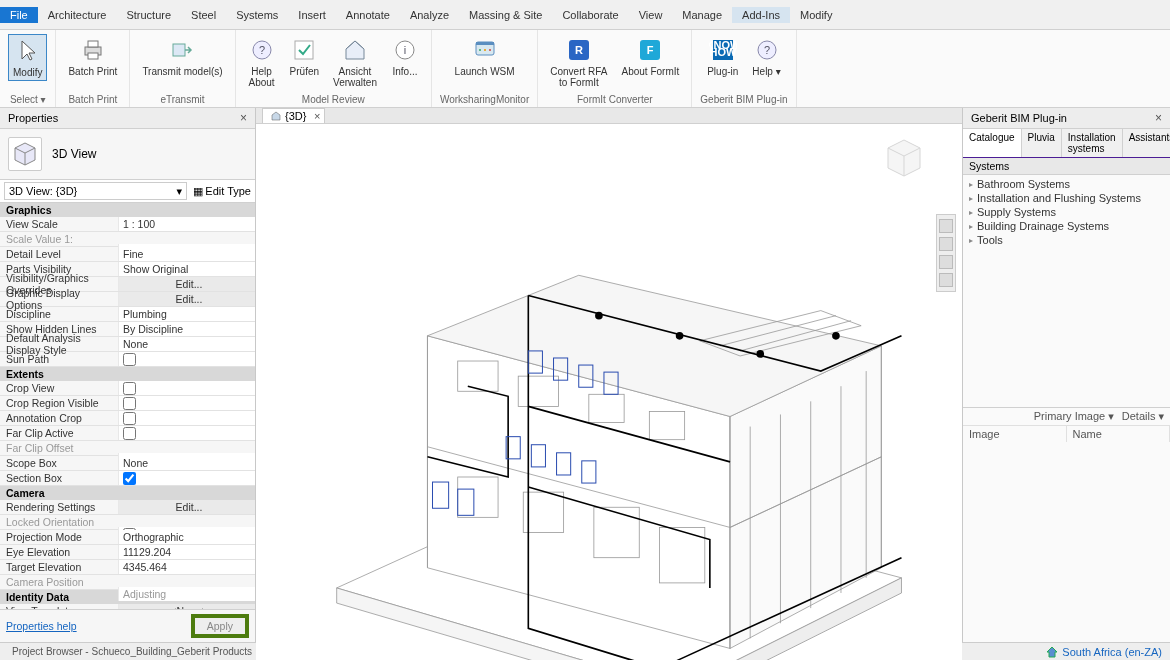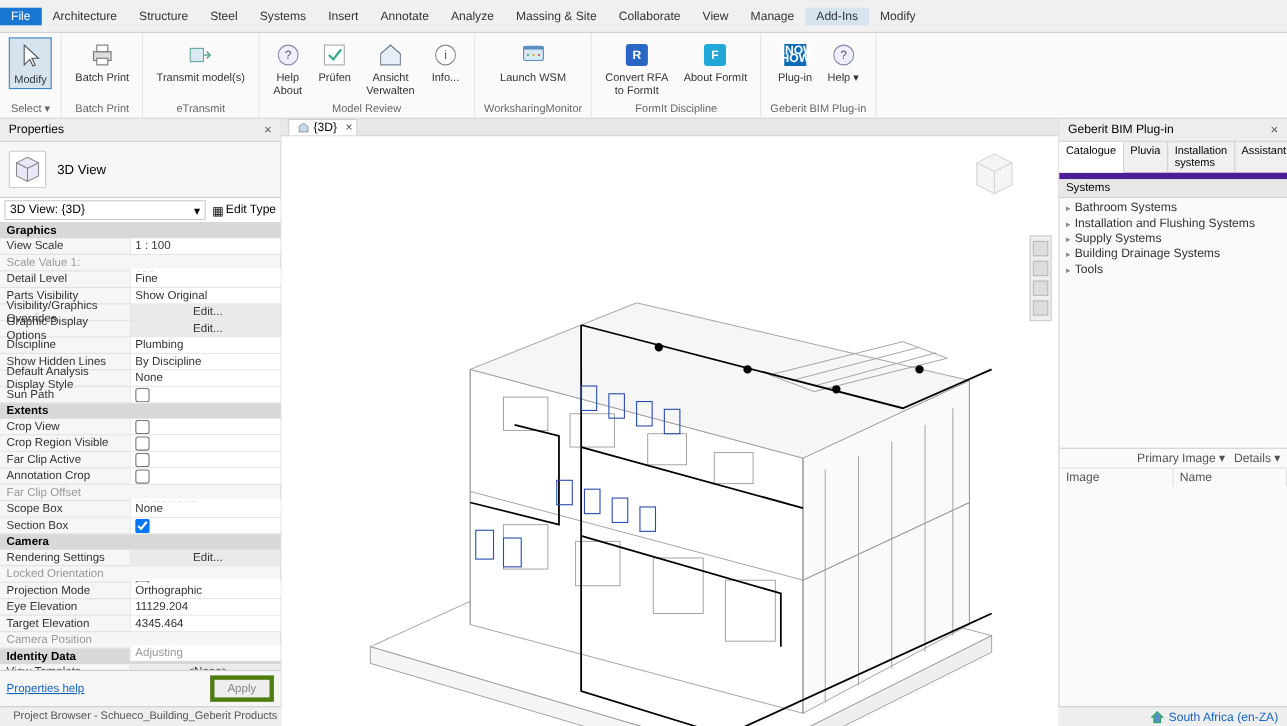--- a/index.html
+++ b/index.html
@@ -54,21 +54,21 @@
 .view-tabs { display: flex; background: #e8e8e8; height: 18px; align-items: center; border-bottom: 1px solid #d0d0d0; }
 .view-tab { background: #fff; border: 1px solid #ccc; border-bottom: none; padding: 1px 18px 1px 8px; margin-left: 6px; position: relative; font-size: 11px; display: flex; align-items: center; gap: 4px; }
 .view-tab .close-x { position: absolute; right: 4px; font-size: 11px; }
 .canvas { flex: 1; position: relative; background: #fff; }
 .viewcube { position: absolute; top: 10px; right: 34px; width: 48px; height: 48px; opacity: .6; }
 .navbar-r { position: absolute; top: 90px; right: 6px; width: 20px; background: #eee; border: 1px solid #ccc; display: flex; flex-direction: column; gap: 4px; padding: 4px 2px; }
 .navbar-r div { width: 14px; height: 14px; background: #ddd; border: 1px solid #bbb; cursor: pointer; }
 
 
 .plugin { width: 208px; border-left: 1px solid #c8c8c8; display: flex; flex-direction: column; background: #fafafa; }
-.plugin-tabs { display: flex; border-bottom: 6px solid #4c1d95; background: #f0f0f0; }
+.plugin-tabs { display: flex; border-bottom: 1px solid #4c1d95; background: #f0f0f0; }
 .plugin-tabs .pt { padding: 3px 6px; border-right: 1px solid #d0d0d0; cursor: pointer; font-size: 10px; }
 .plugin-tabs .pt.active { background: #fff; }
 .plugin-section-label { background: #e8e8e8; padding: 2px 6px; border-bottom: 1px solid #d0d0d0; font-size: 10.5px; }
 .search-row { display: flex; margin: 4px 6px; border: 1px solid #ccc; background: #fff; align-items: center; }
 .search-row input { flex: 1; border: none; padding: 2px 4px; font-size: 10px; outline: none; }
 .search-row .mag { padding: 0 4px; color: #666; cursor: pointer; }
 .tree { padding: 2px 6px; font-size: 10.5px; }
 .tree-item { display: flex; align-items: center; gap: 4px; padding: 1px 0; cursor: pointer; color: #333; }
 .tree-item .caret { color: #888; font-size: 8px; }
 .plugin-bottom { border-top: 1px solid #d0d0d0; }
@@ -222,21 +222,21 @@
         <div class="ribbon-btn">
           <div class="ico">
             <svg width="28" height="28" viewBox="0 0 28 28">
               <rect x="4" y="4" width="20" height="20" rx="3" fill="#1fa8d8"></rect>
               <text x="14" y="18" text-anchor="middle" font-size="12" fill="#fff" font-weight="bold">F</text>
             </svg>
           </div>
           <div class="lbl">About FormIt</div>
         </div>
       </div>
-      <div class="ribbon-panel-label">FormIt Discipline</div>
+      <div class="ribbon-panel-label">FormIt Converter</div>
     </div>
     <div class="ribbon-group">
       <div class="ribbon-items">
         <div class="ribbon-btn">
           <div class="ico">
             <svg width="28" height="28" viewBox="0 0 28 28">
               <rect x="4" y="4" width="20" height="20" fill="#0a6ab4"></rect>
               <text x="14" y="13" text-anchor="middle" font-size="6" fill="#fff" font-weight="bold">KNOW</text>
               <text x="14" y="20" text-anchor="middle" font-size="6" fill="#fff" font-weight="bold">HOW</text>
             </svg>
@@ -335,27 +335,27 @@
             <input type="checkbox" style="">
           </div>
         </div>
         <div class="prop-row">
           <div class="k">Crop Region Visible</div>
           <div class="v">
             <input type="checkbox" style="">
           </div>
         </div>
         <div class="prop-row">
-          <div class="k">Far Clip Active</div>
+          <div class="k">Annotation Crop</div>
           <div class="v">
             <input type="checkbox" style="">
           </div>
         </div>
         <div class="prop-row">
-          <div class="k">Annotation Crop</div>
+          <div class="k">Far Clip Active</div>
           <div class="v">
             <input type="checkbox" style="">
           </div>
         </div>
         <div class="prop-row">
           <div class="k disabled">Far Clip Offset</div>
           <div class="v disabled">304800.000</div>
         </div>
         <div class="prop-row">
           <div class="k">Scope Box</div>

